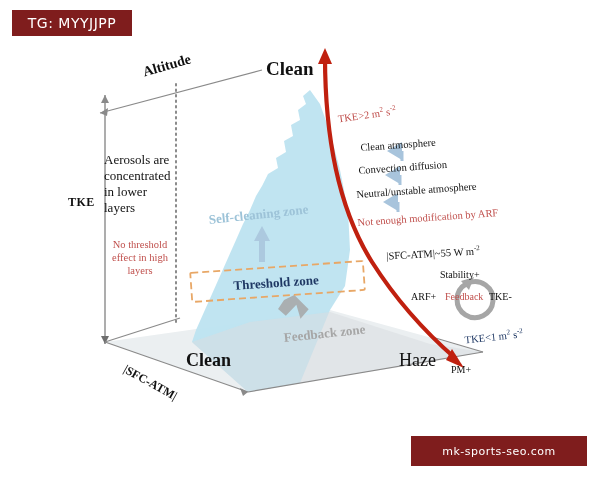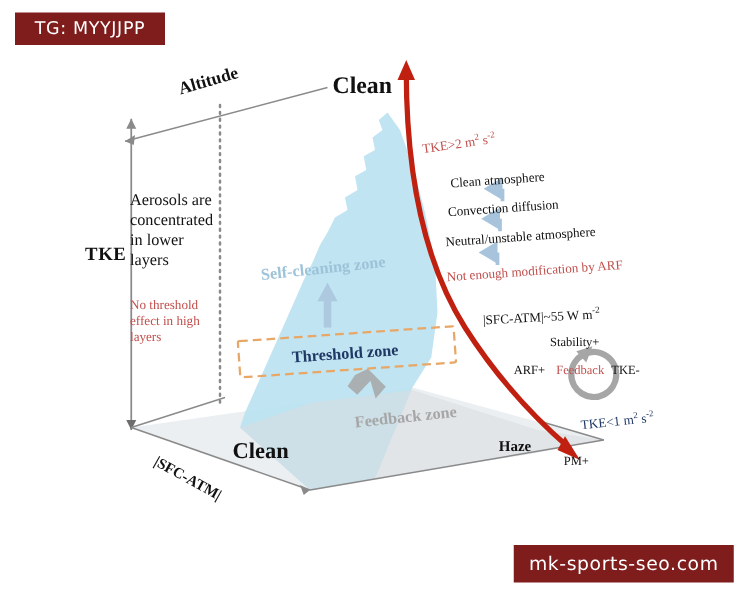--- a/index.html
+++ b/index.html
@@ -9,39 +9,39 @@
   }
   #stage{position:absolute;left:0;top:0;width:600px;height:480px;}
   #svg{position:absolute;left:0;top:0;}
 
   .wm{
     position:absolute;background:#7f1d1d;color:#ffffff;
     font-family:"DejaVu Sans", sans-serif;letter-spacing:.5px;
     display:flex;align-items:center;justify-content:center;
   }
   #wm-top{left:12px;top:10px;width:120px;height:26px;font-size:14px;}
-  #wm-bot{left:411px;top:436px;width:176px;height:30px;font-size:15px;}
+  #wm-bot{left:411px;top:436px;width:176px;height:30px;font-size:11px;}
 
   .lbl{position:absolute;white-space:nowrap;color:#111;line-height:1.22;}
   .bold{font-weight:bold;}
   .red{color:#c0504d;}
   .navy{color:#1f3864;}
 
   #altitude{left:141px;top:64px;font-size:14px;font-weight:bold;
     transform:rotate(-16deg);transform-origin:left top;}
-  #tke-axis-label{left:68px;top:195px;font-size:15px;font-weight:bold;letter-spacing:.5px;}
+  #tke-axis-label{left:68px;top:195px;font-size:12px;font-weight:bold;letter-spacing:.5px;}
   #sfc-label{left:128px;top:362px;font-size:12px;font-weight:bold;
     transform:rotate(29deg);transform-origin:left top;}
 
   #clean-top{left:266px;top:57px;font-size:19px;font-weight:bold;}
   #clean-bottom{left:186px;top:350px;font-size:18px;font-weight:bold;}
-  #haze{left:399px;top:350px;font-size:12px;font-weight:bold;}
+  #haze{left:399px;top:350px;font-size:18px;font-weight:normal;}
 
   #aerosols{left:104px;top:152px;font-size:13px;width:70px;white-space:normal;}
-  #nothresh{left:104px;top:239px;font-size:10.5px;width:72px;white-space:normal;color:#c0504d;}
+  #nothresh{left:104px;top:239px;font-size:10.5px;width:72px;white-space:normal;color:#c0504d;text-align:center;}
 
   #selfclean{left:208px;top:212px;font-size:13px;color:#9dc3d8;font-weight:bold;
     transform:rotate(-6deg);transform-origin:left top;}
   #feedzone{left:283px;top:330px;font-size:13px;color:#a6a6a6;font-weight:bold;
     transform:rotate(-6deg);transform-origin:left top;}
   #threshold{left:233px;top:278px;font-size:13px;font-weight:bold;color:#1f3864;
     transform:rotate(-4deg);transform-origin:left top;}
 
   #tke-hi{left:337px;top:112px;font-size:10.5px;color:#c0504d;
     transform:rotate(-8deg);transform-origin:left top;}

